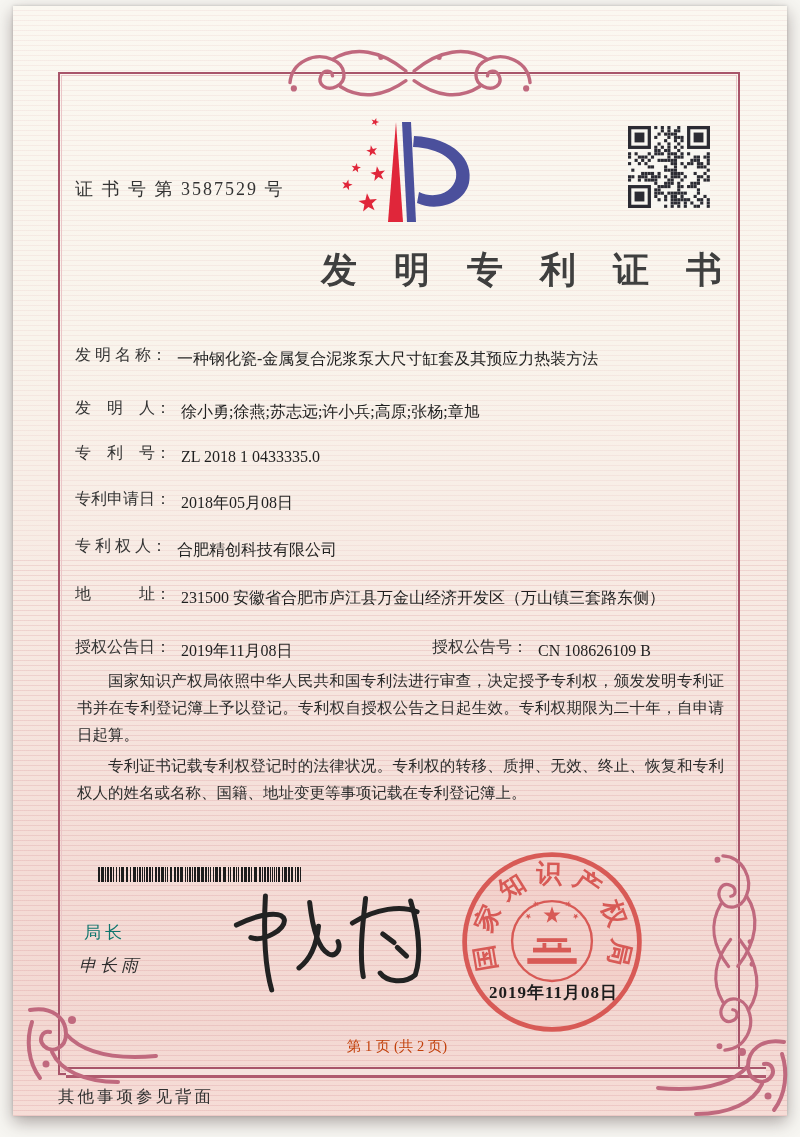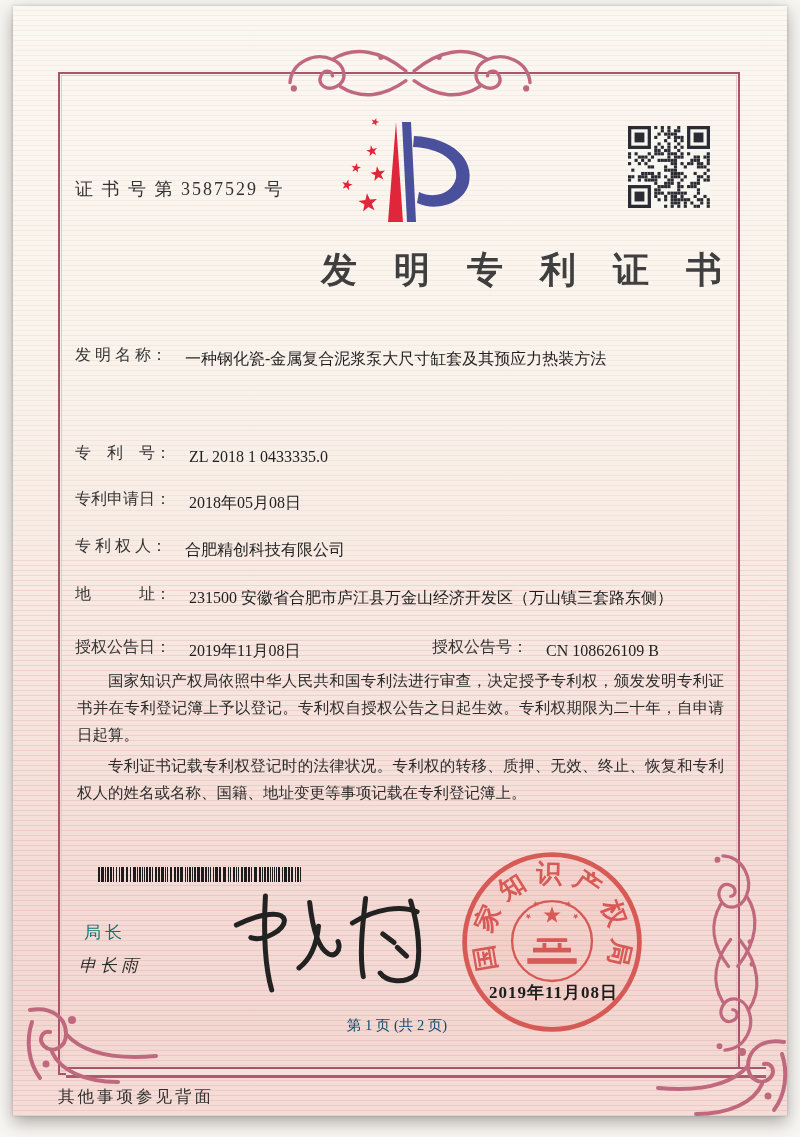--- a/index.html
+++ b/index.html
@@ -30,31 +30,31 @@
   .frame::before{content:"";position:absolute;inset:1px;border:1px solid #eac6c8;}
   .bottom-band{
     position:absolute;left:66px;top:1067px;width:700px;height:6px;
     border-top:2px solid #a8556a;border-bottom:3px solid #b05a6e;
     background:#f6e3de;
   }
   .abs{position:absolute;}
   .cert-no{left:75px;top:130px;font-size:18px;letter-spacing:2px;color:#333;white-space:pre;margin-top:47px;}
   .title{left:58px;top:246px;width:678px;text-align:right;font-size:36px;font-weight:700;
          color:#3f3f3f;letter-spacing:14px;white-space:pre;}
-  .field-row{left:75px;display:flex;align-items:flex-start;color:#2d2d2d;gap:8px;}
+  .field-row{left:75px;display:flex;align-items:flex-start;color:#2d2d2d;}
   .field-label{font-size:16px;white-space:pre;color:#343434;flex:0 0 auto;}
   .field-value{font-size:16px;color:#1f1f1f;margin-left:10px;line-height:1.7;}
   .val-wide{width:515px;}
   .paragraphs{left:73px;top:664px;width:655px;font-size:15.5px;line-height:1.74;
               color:#2c2c2c;text-align:justify;}
   .paragraphs p{margin:4px;text-indent:2em;}
   .signer-title{left:84px;top:921px;font-size:17px;letter-spacing:4px;color:#0f766e;}
   .signer-name{left:79px;top:954px;font-size:17px;letter-spacing:4px;color:#2e2e2e;font-style:italic;}
   .seal-date{left:489px;top:981px;font-size:17px;font-weight:600;letter-spacing:1px;color:#1d1d1d;}
-  .page-info{left:58px;top:1016px;width:678px;text-align:center;font-size:14.5px;color:#0c4a6e;white-space:pre;}
+  .page-info{left:58px;top:1037px;width:678px;text-align:center;font-size:14.5px;color:#c2410c;white-space:pre;}
   .footer-note{left:58px;top:1086px;width:660px;text-align:left;font-size:16.5px;color:#303030;letter-spacing:3px;}
   svg.block{display:block;}
 </style>
 </head>
 <body>
 
 <svg width="0" height="0" style="position:absolute">
   <defs>
     <path id="star5" d="M0,-10 L2.35,-3.24 9.51,-3.09 3.8,1.24 5.88,8.09 0,4 -5.88,8.09 -3.8,1.24 -9.51,-3.09 -2.35,-3.24 Z"></path>
     <symbol id="flourish" viewBox="0 0 130 60">
@@ -334,20 +334,24 @@
       <rect x="3.28" y="62.31999999999999" width="16.4" height="16.4" fill="#f8f6f1"></rect>
       <rect x="6.56" y="65.6" width="9.84" height="9.84" fill="#2b2b33"></rect>
     </svg>
 
   <div class="abs title">发 明 专 利 证 书</div>
 
   <div class="abs field-row" style="top:345px">
     <span class="field-label">发 明 名 称：</span>
     <span class="field-value val-wide">一种钢化瓷-金属复合泥浆泵大尺寸缸套及其预应力热装方法</span>
   </div>
+  <div class="abs field-row" style="top:398px">
+    <span class="field-label">发　明　人：</span>
+    <span class="field-value val-wide">徐小勇;徐燕;苏志远;许小兵;高原;张杨;章旭</span>
+  </div>
   <div class="abs field-row" style="top:443px">
     <span class="field-label">专　利　号：</span>
     <span class="field-value">ZL 2018 1 0433335.0</span>
   </div>
   <div class="abs field-row" style="top:489px">
     <span class="field-label">专利申请日：</span>
     <span class="field-value">2018年05月08日</span>
   </div>
   <div class="abs field-row" style="top:536px">
     <span class="field-label">专 利 权 人：</span>

